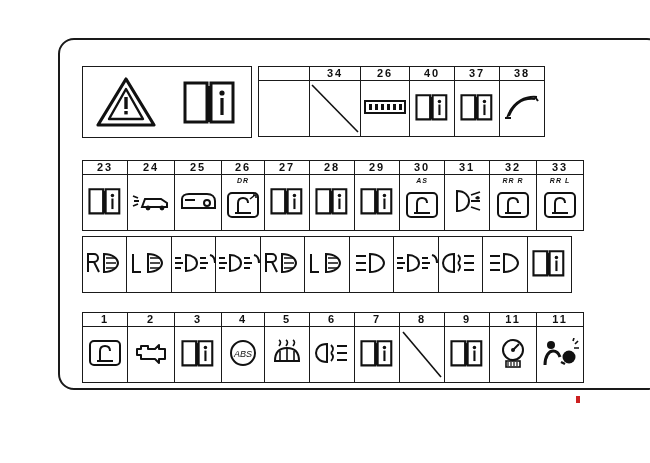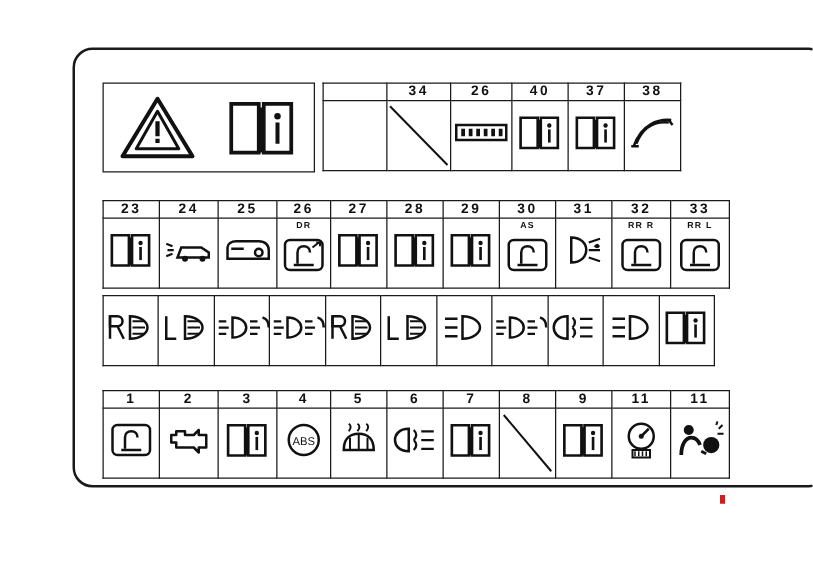--- a/index.html
+++ b/index.html
@@ -41,21 +41,21 @@
     position:relative;
   }
   .numrow td{
     height:13px;
     font-size:11px;
     font-weight:bold;
     letter-spacing:2px;
     color:#111;
     line-height:13px;
   }
-  .iconrow td{ height:55px; }
+  .iconrow td{ height:55px;font-style:italic; }
 
   
   #topleft{
     position:absolute;
     left:22px; top:26px;
     width:170px; height:72px;
     border:1px solid #1a1a1a;
     box-sizing:border-box;
     display:flex;
     align-items:center;

